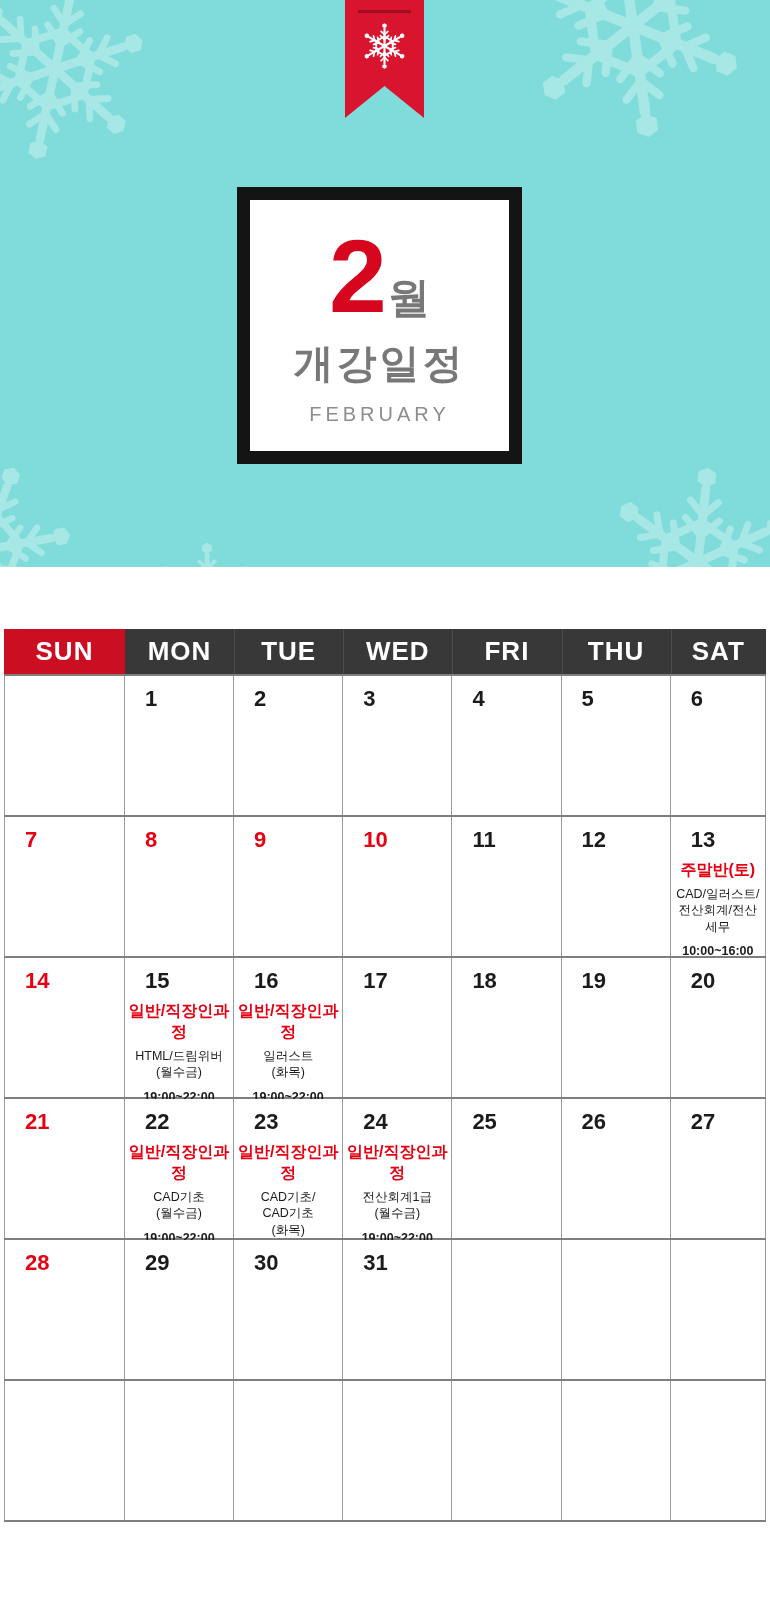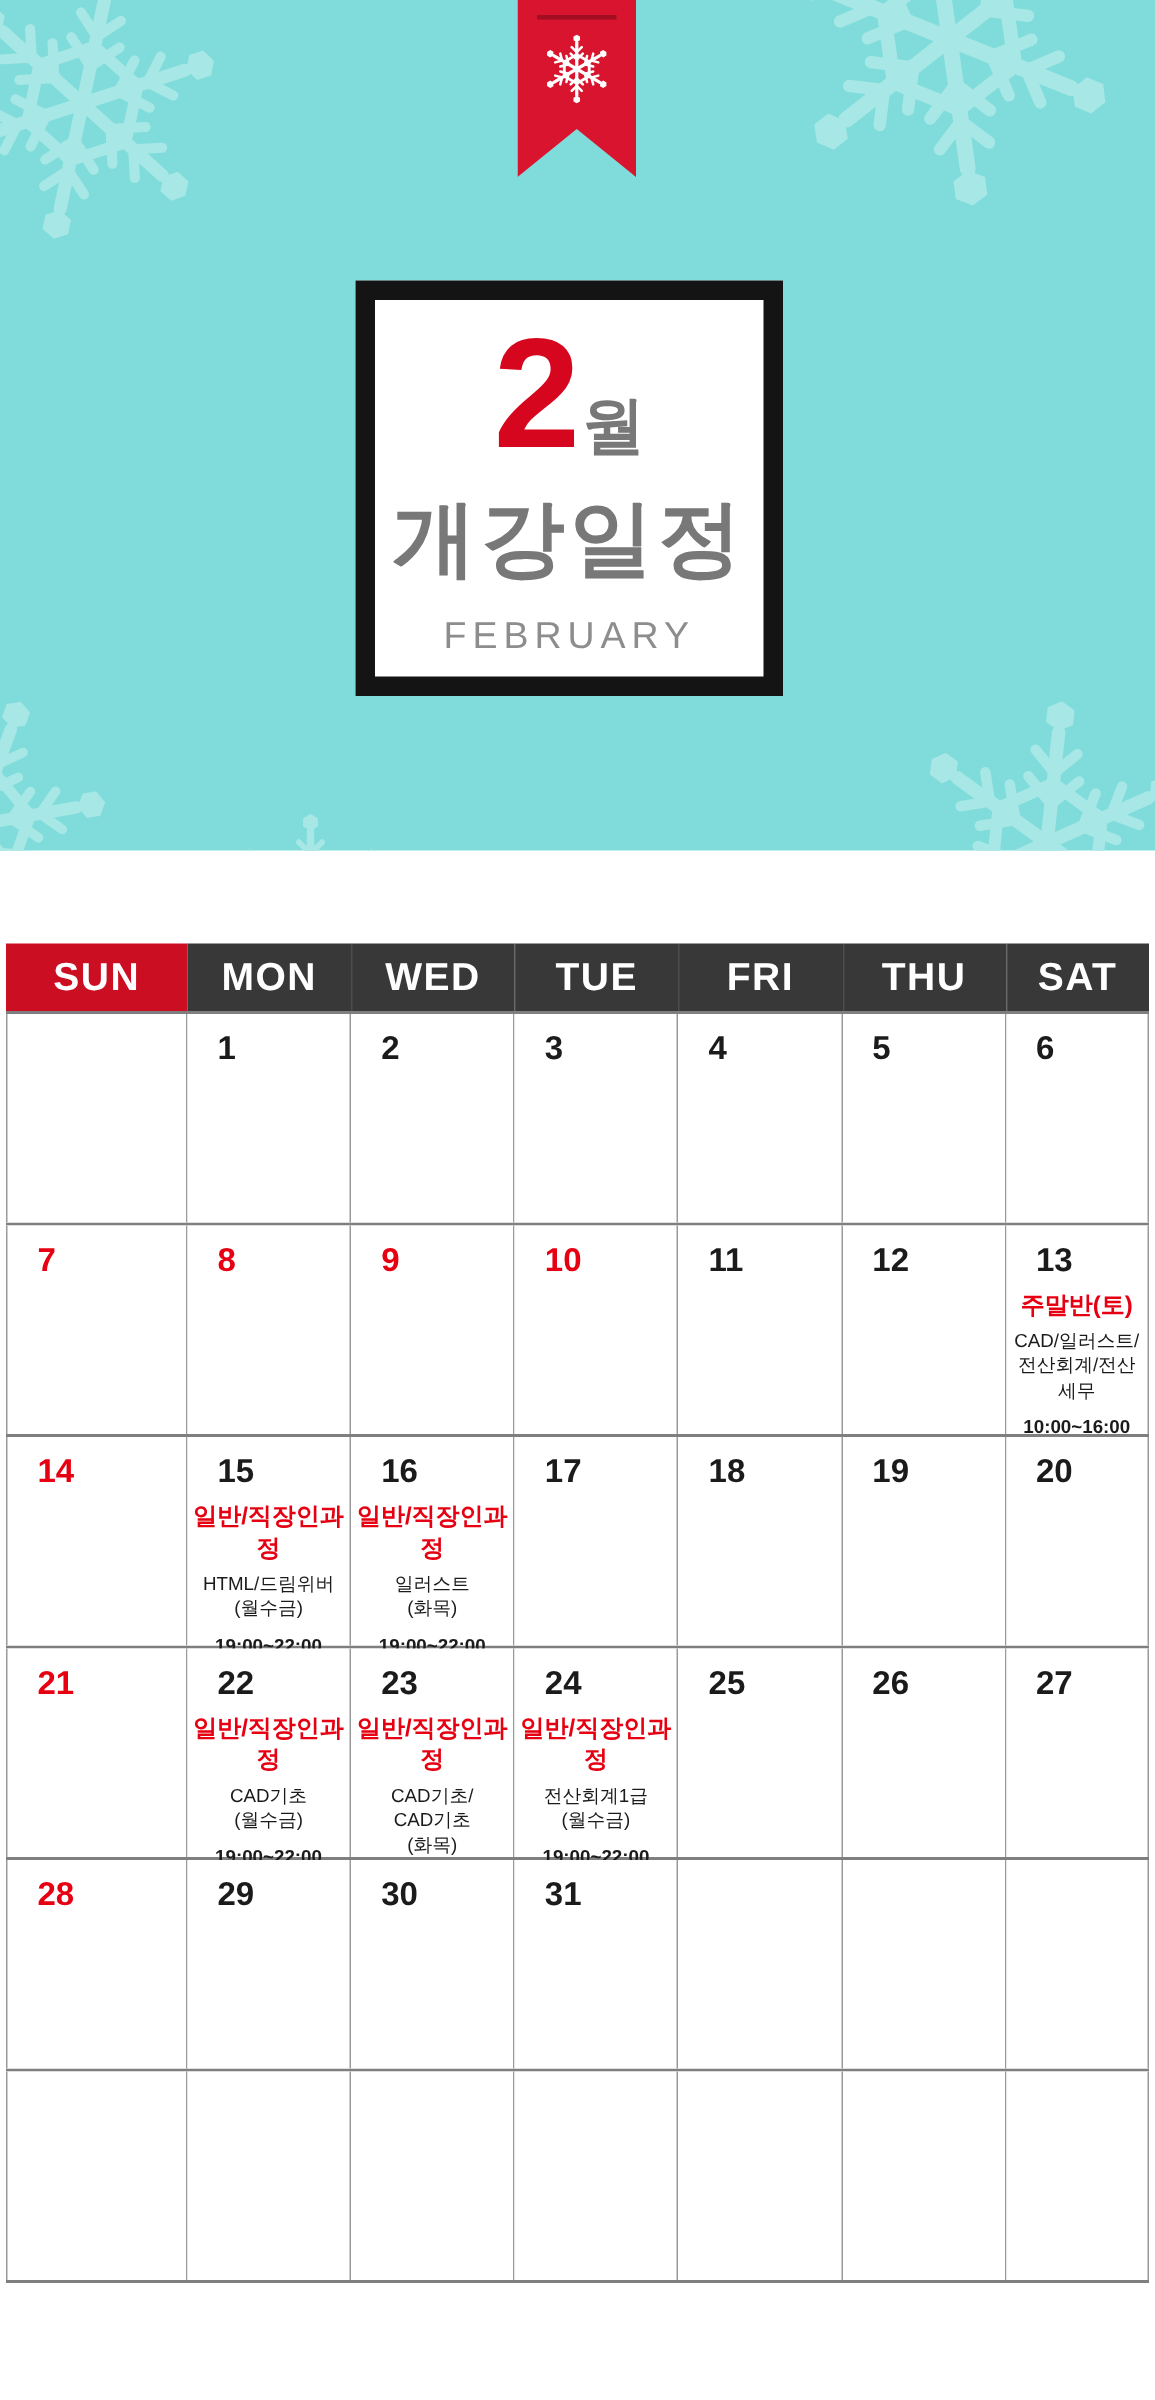--- a/index.html
+++ b/index.html
@@ -13,22 +13,22 @@
   .sf-white{color:#ffffff;}
 
   .ribbon{position:absolute;left:345px;top:0;width:79px;height:118px;}
 
   .title-card{position:absolute;left:237px;top:187px;width:285px;height:277px;
     box-sizing:border-box;border:13px solid var(--frame-black);background:#ffffff;
     display:flex;flex-direction:column;align-items:center;justify-content:center;}
   .month-line{display:flex;align-items:baseline;line-height:0.95;margin-top:2px;}
   .month-number{font-size:104px;font-weight:bold;color:var(--brand-red);letter-spacing:-2px;}
   .month-suffix{font-size:42px;font-weight:bold;color:var(--gray-text);margin-left:3px;}
-  .card-title{font-size:56px;font-weight:600;color:var(--gray-text);letter-spacing:3px;margin-top:10px;}
-  .card-subtitle{font-size:25px;font-weight:400;color:var(--gray-text2);letter-spacing:4px;margin-top:12px;}
+  .card-title{font-size:40px;font-weight:600;color:var(--gray-text);letter-spacing:3px;margin-top:10px;}
+  .card-subtitle{font-size:20px;font-weight:400;color:var(--gray-text2);letter-spacing:4px;margin-top:12px;}
 
   
   .cal{position:absolute;left:4px;top:629px;width:762px;}
   .cal-header{display:flex;height:45px;}
   .dh{box-sizing:border-box;display:flex;align-items:center;justify-content:center;
       background:var(--header-dark);color:#ffffff;font-weight:bold;font-size:26px;letter-spacing:1px;}
   .dh.sun{background:var(--sunday-red);}
   .dh:not(.sun):not(:nth-child(2)){box-shadow:inset 1px 0 0 rgba(255,255,255,0.10);}
 
   .week{display:flex;border-top:2px solid var(--grid-heavy);}
@@ -112,22 +112,22 @@
       </div>
       <div class="card-title">개강일정</div>
       <div class="card-subtitle">FEBRUARY</div>
     </div>
   </div>
 
   <div class="cal">
     <div class="cal-header">
         <div class="dh sun">SUN</div>
         <div class="dh">MON</div>
+        <div class="dh">TUE</div>
         <div class="dh">WED</div>
-        <div class="dh">TUE</div>
         <div class="dh">FRI</div>
         <div class="dh">THU</div>
         <div class="dh">SAT</div>
       </div>
     <div id="weeks-container">
         <div class="week">
           <div class="cell"></div>
           <div class="cell">
             <div class="date">1</div>
           </div>

